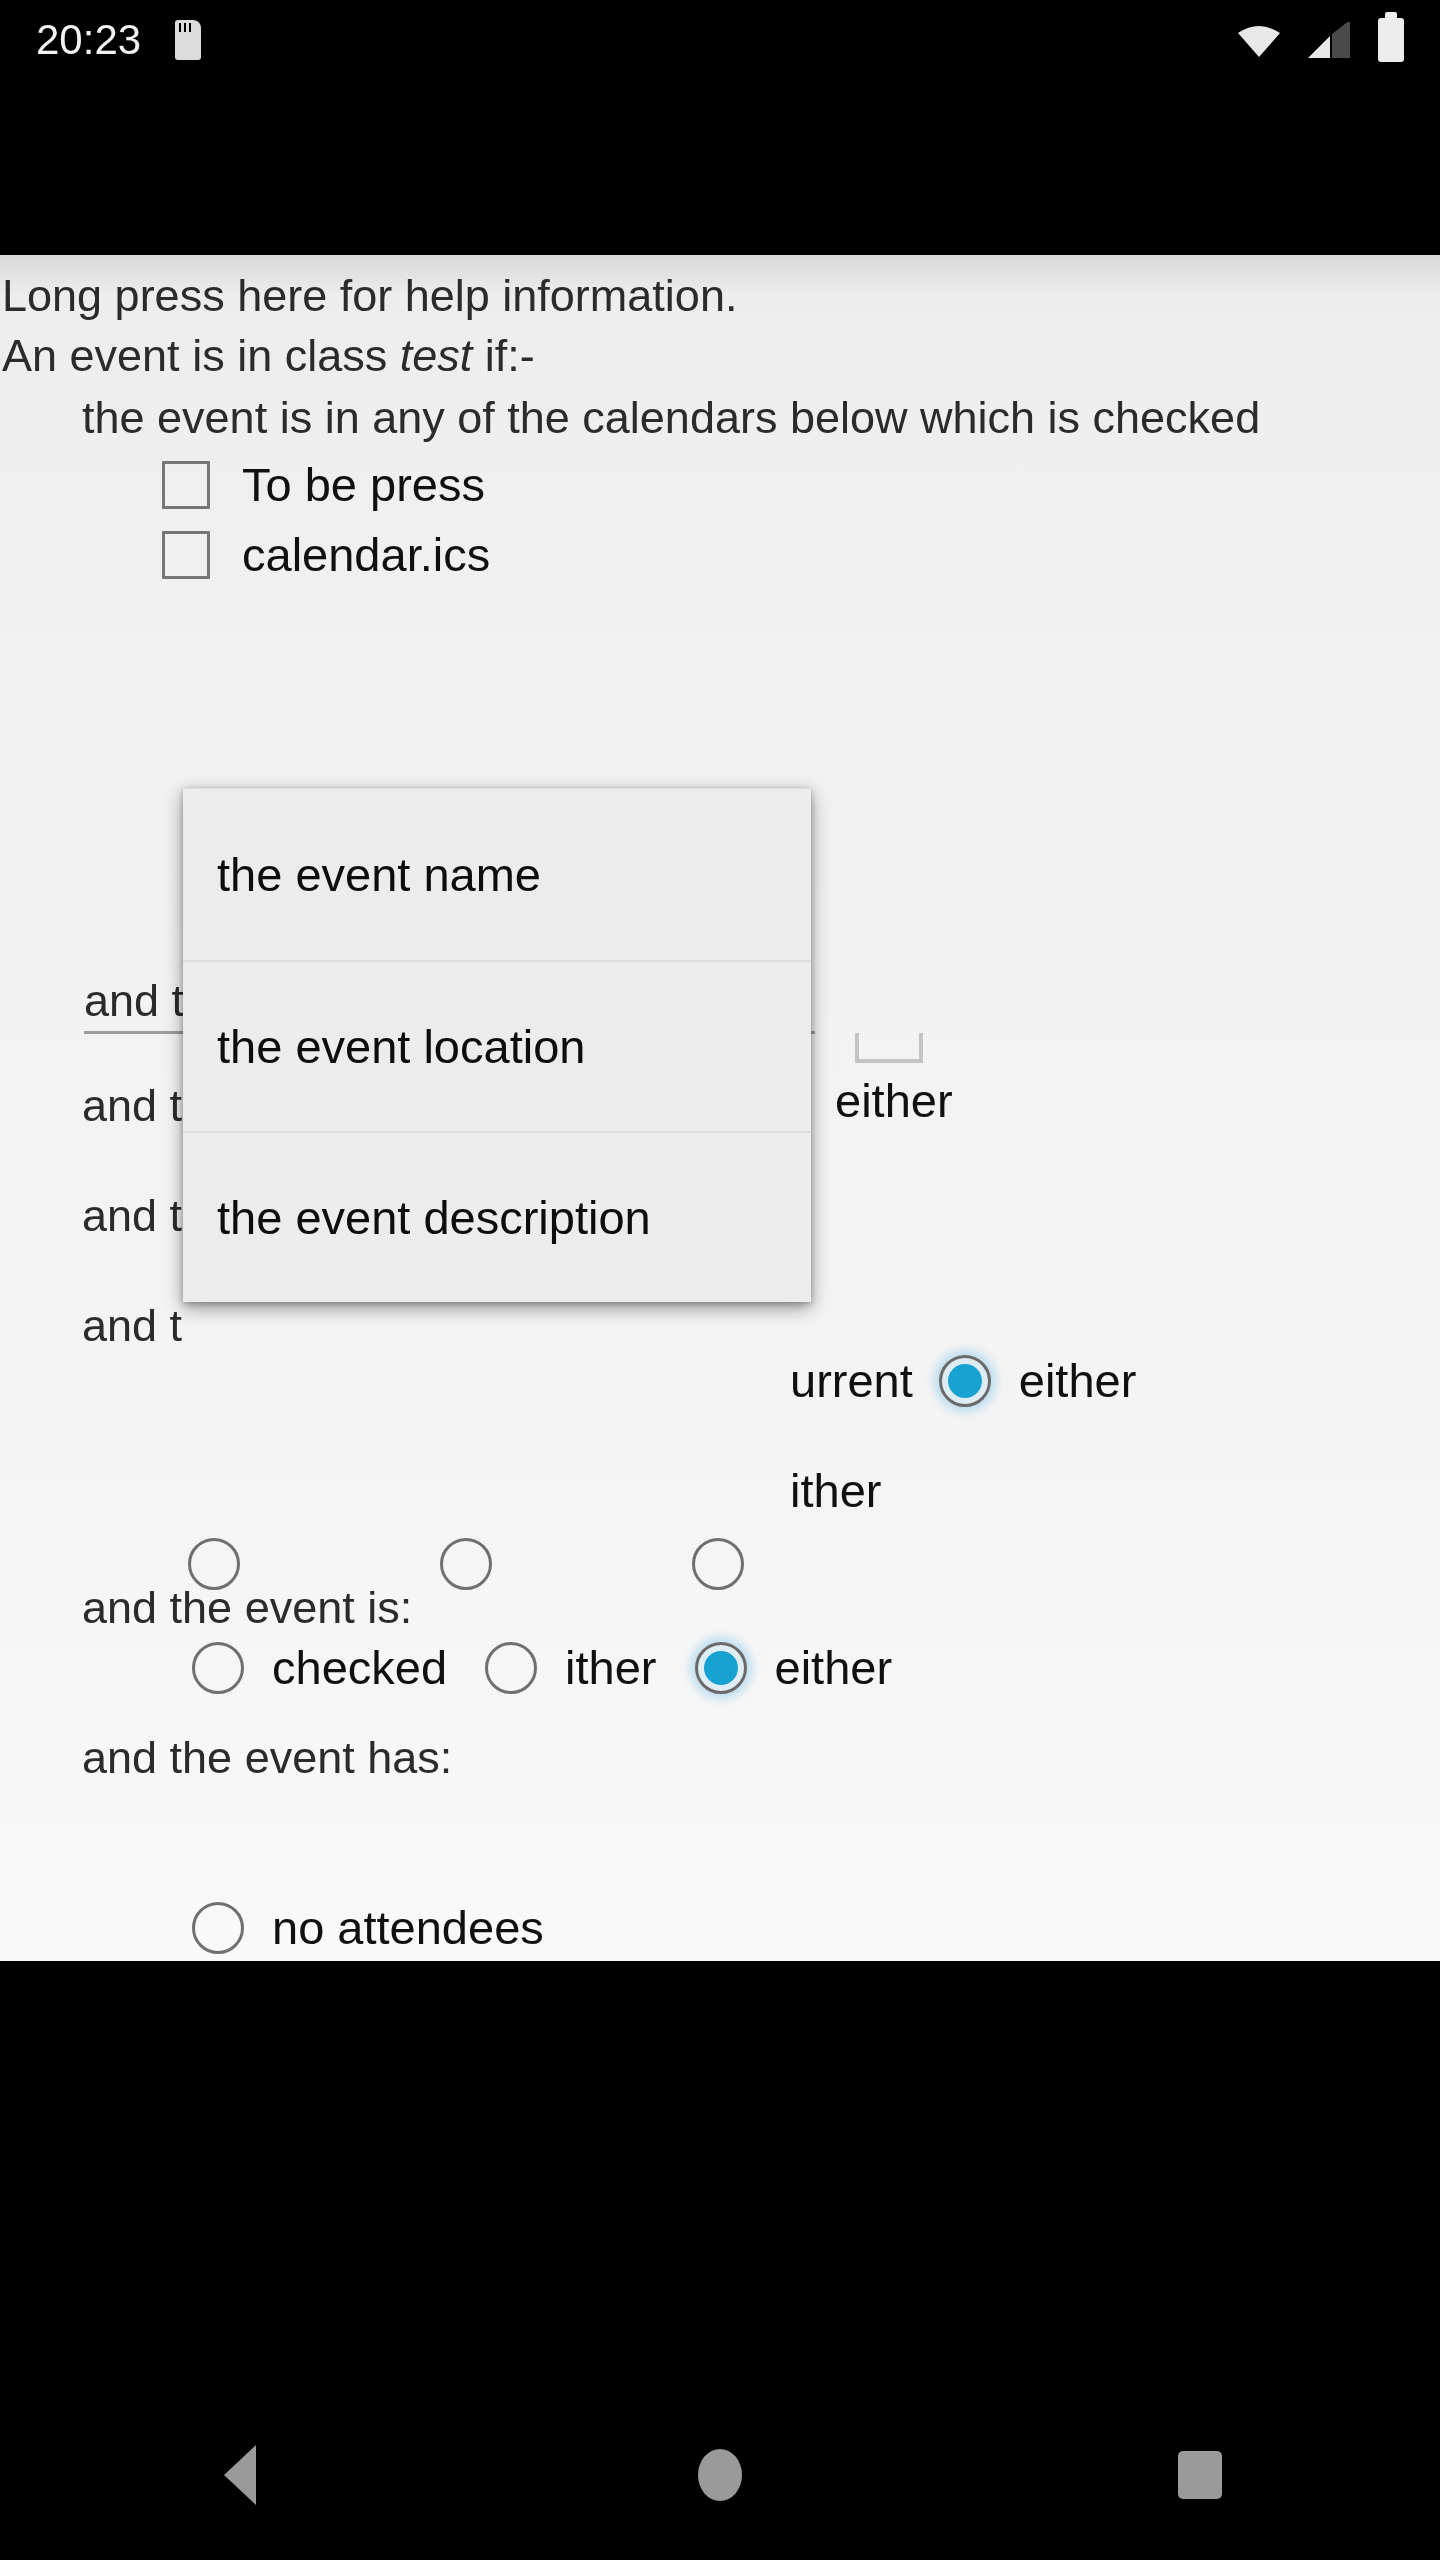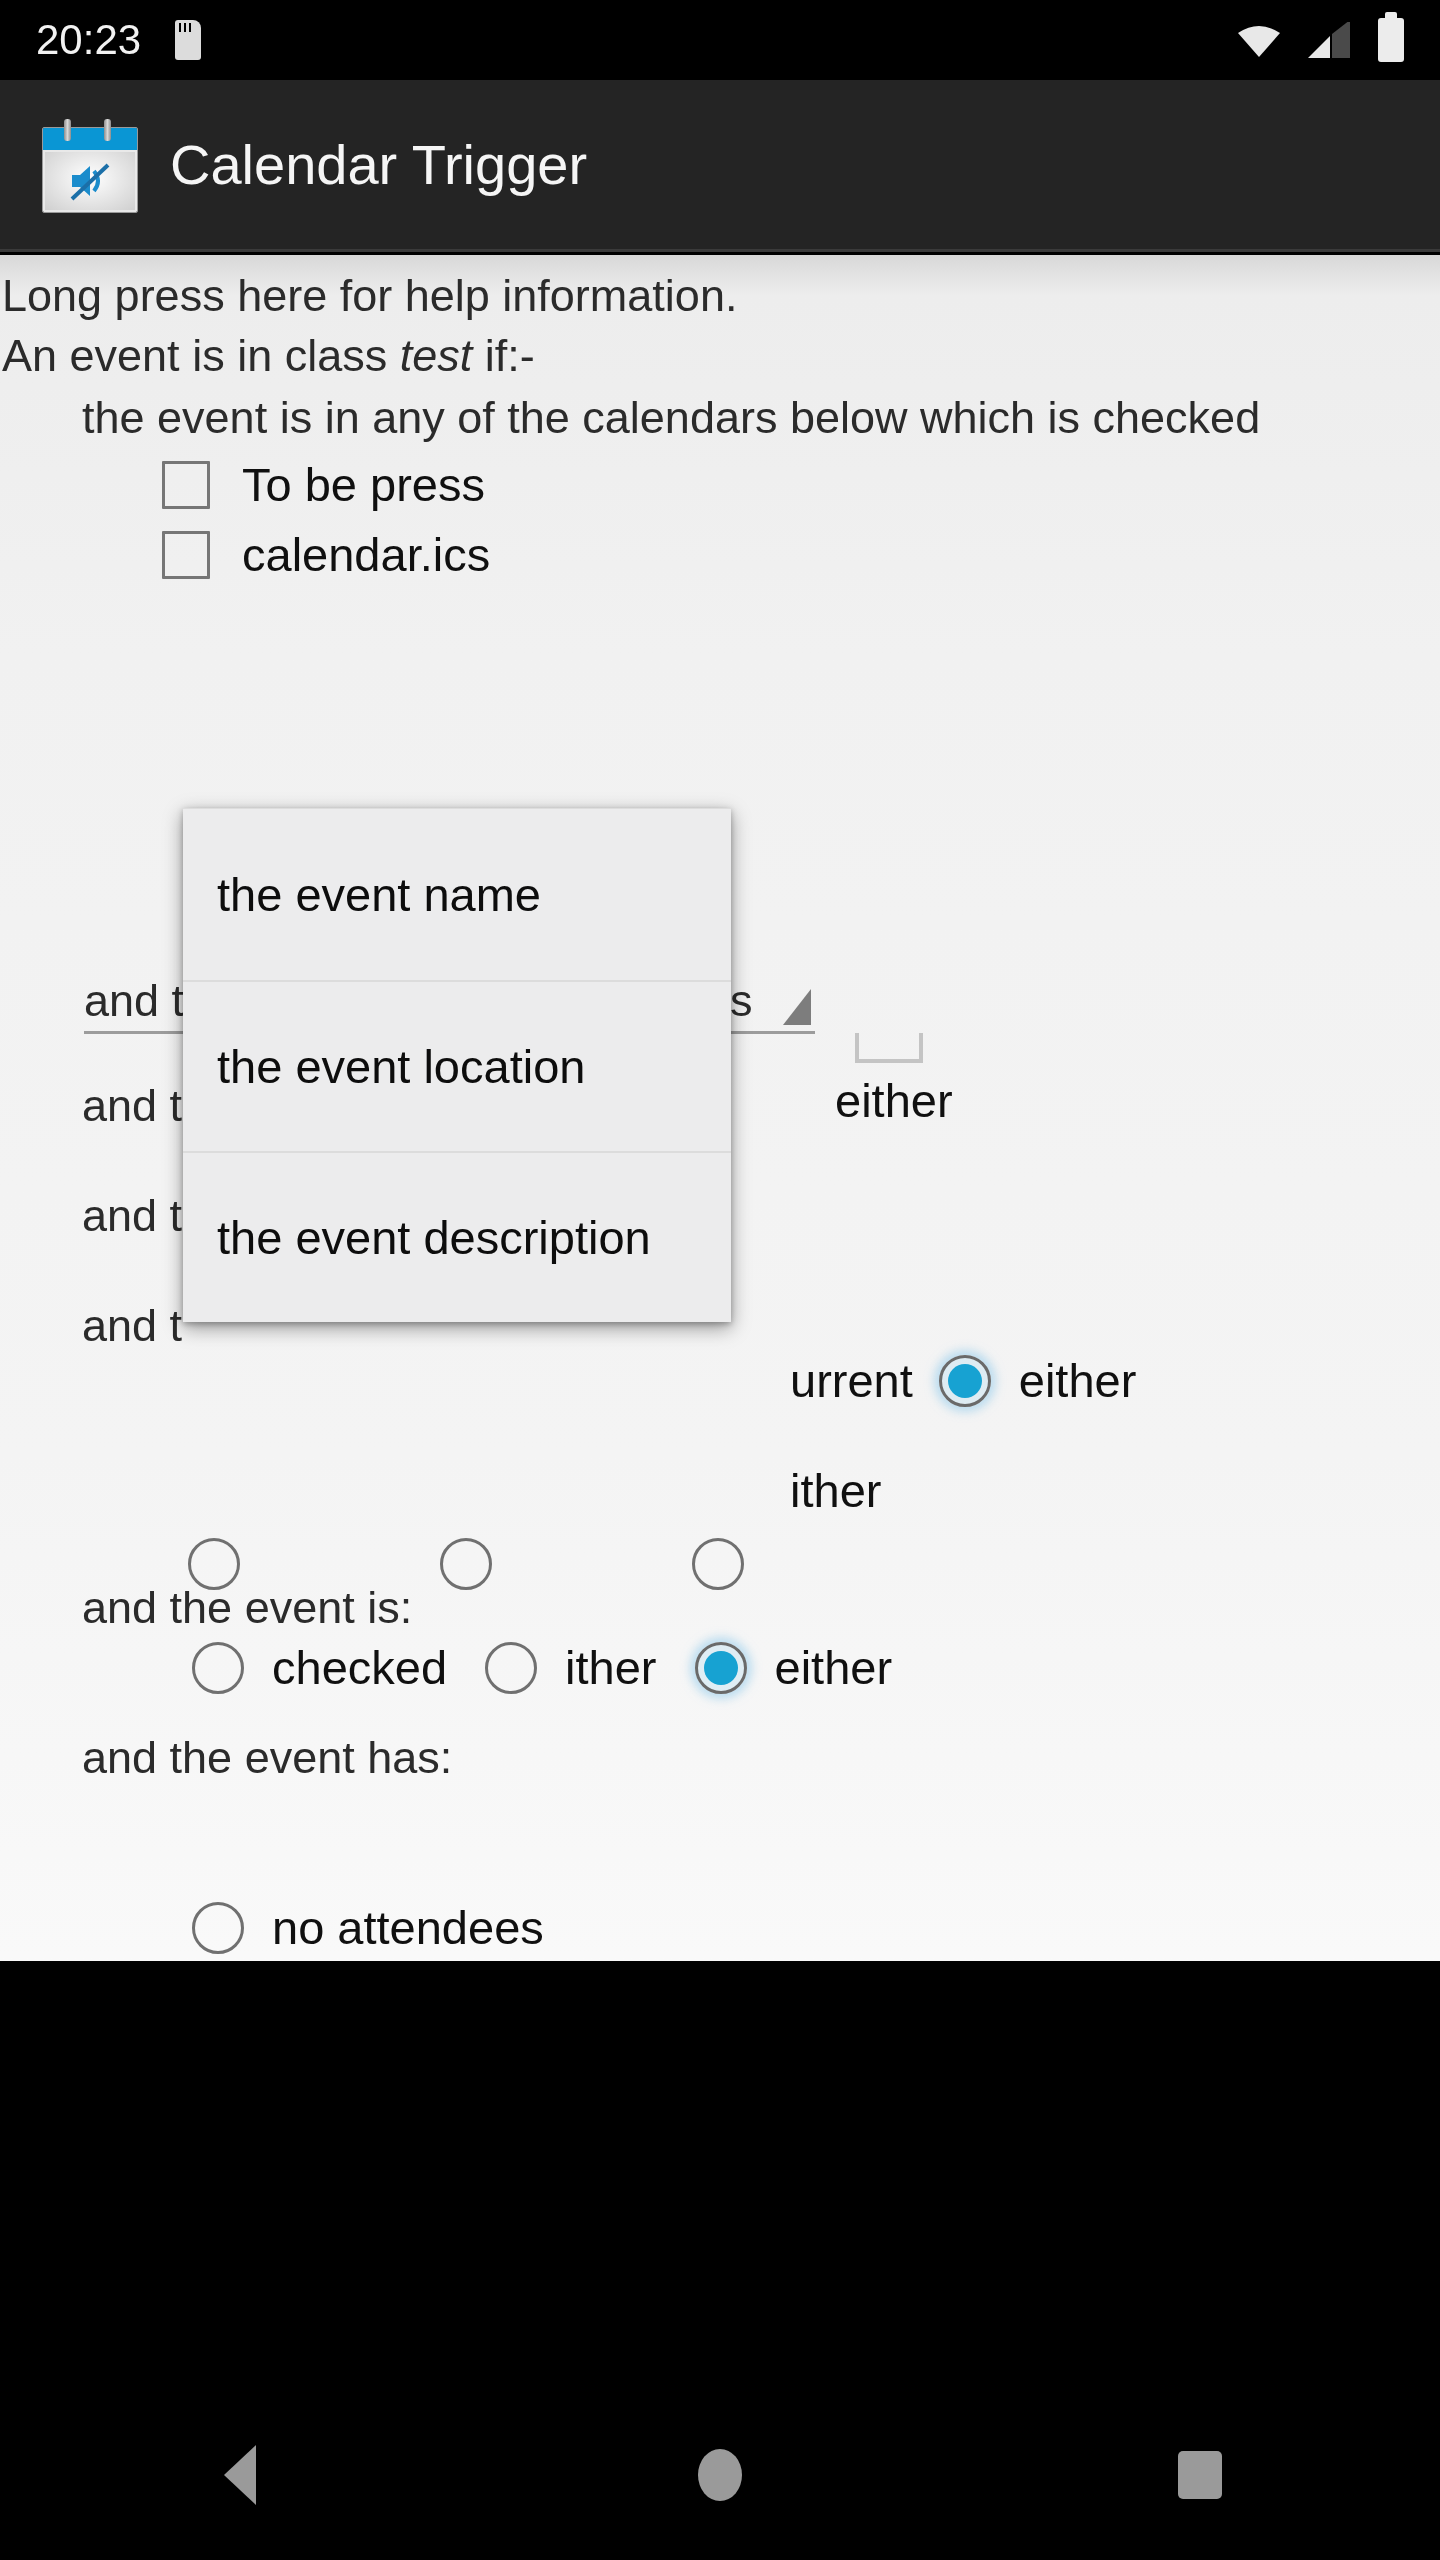--- a/index.html
+++ b/index.html
@@ -256,22 +256,22 @@
   }
   .radio-gap { width: 38px; flex: 0 0 auto; }
 
   
   .obscured-row { position: absolute; display: flex; align-items: center; }
 
   
   #dropdown-popup {
     position: absolute;
     left: 183px;
-    top: 808px;
-    width: 548px;
+    top: 788px;
+    width: 628px;
     background: #ececed;
     box-shadow: 0 6px 18px rgba(0,0,0,0.38), 0 2px 6px rgba(0,0,0,0.26);
     z-index: 50;
     border-top: 1px solid #dddddd;
   }
   .dd-item {
     height: 171px;
     display: flex;
     align-items: center;
     padding-left: 34px;
@@ -329,35 +329,20 @@
       <div class="signal-icon">
         <svg width="44" height="36" viewBox="0 0 44 36">
           <path d="M0 36 L22 36 L22 14 Z" fill="#e8e8e8"></path>
           <path d="M24 36 L24 12 L42 -2 L42 36 Z" fill="#4a4a4a"></path>
         </svg>
       </div>
       <div class="battery-icon"></div>
     </div>
   </div>
 
-  <div id="action-bar">
-    <div id="app-icon">
-      <div class="cal-ring r1"></div>
-      <div class="cal-ring r2"></div>
-      <div class="cal-body"></div>
-      <div class="cal-speaker">
-        <svg width="46" height="40" viewBox="0 0 46 40">
-          <path d="M4 14 L12 14 L22 5 L22 35 L12 26 L4 26 Z" fill="#1b8ccc"></path>
-          <path d="M26 10 Q34 20 26 30" stroke="#1b8ccc" stroke-width="4" fill="none"></path>
-          <line x1="4" y1="38" x2="40" y2="4" stroke="#1b6fa8" stroke-width="4"></line>
-        </svg>
-      </div>
-    </div>
-    <div id="app-title">Calendar Trigger</div>
-  </div>
 
   <div id="content">
 
     <div class="line indent0" style="top:18px;">Long press here for help information.</div>
 
     <div class="line indent0" style="top:78px;"><span>An event is in class </span><span class="italic">test</span><span> if:-</span></div>
 
     <div class="line indent1" style="top:140px;">the event is in any of the calendars below which is checked</div>
 
     <div class="cb-row" style="left:162px; top:202px;">

